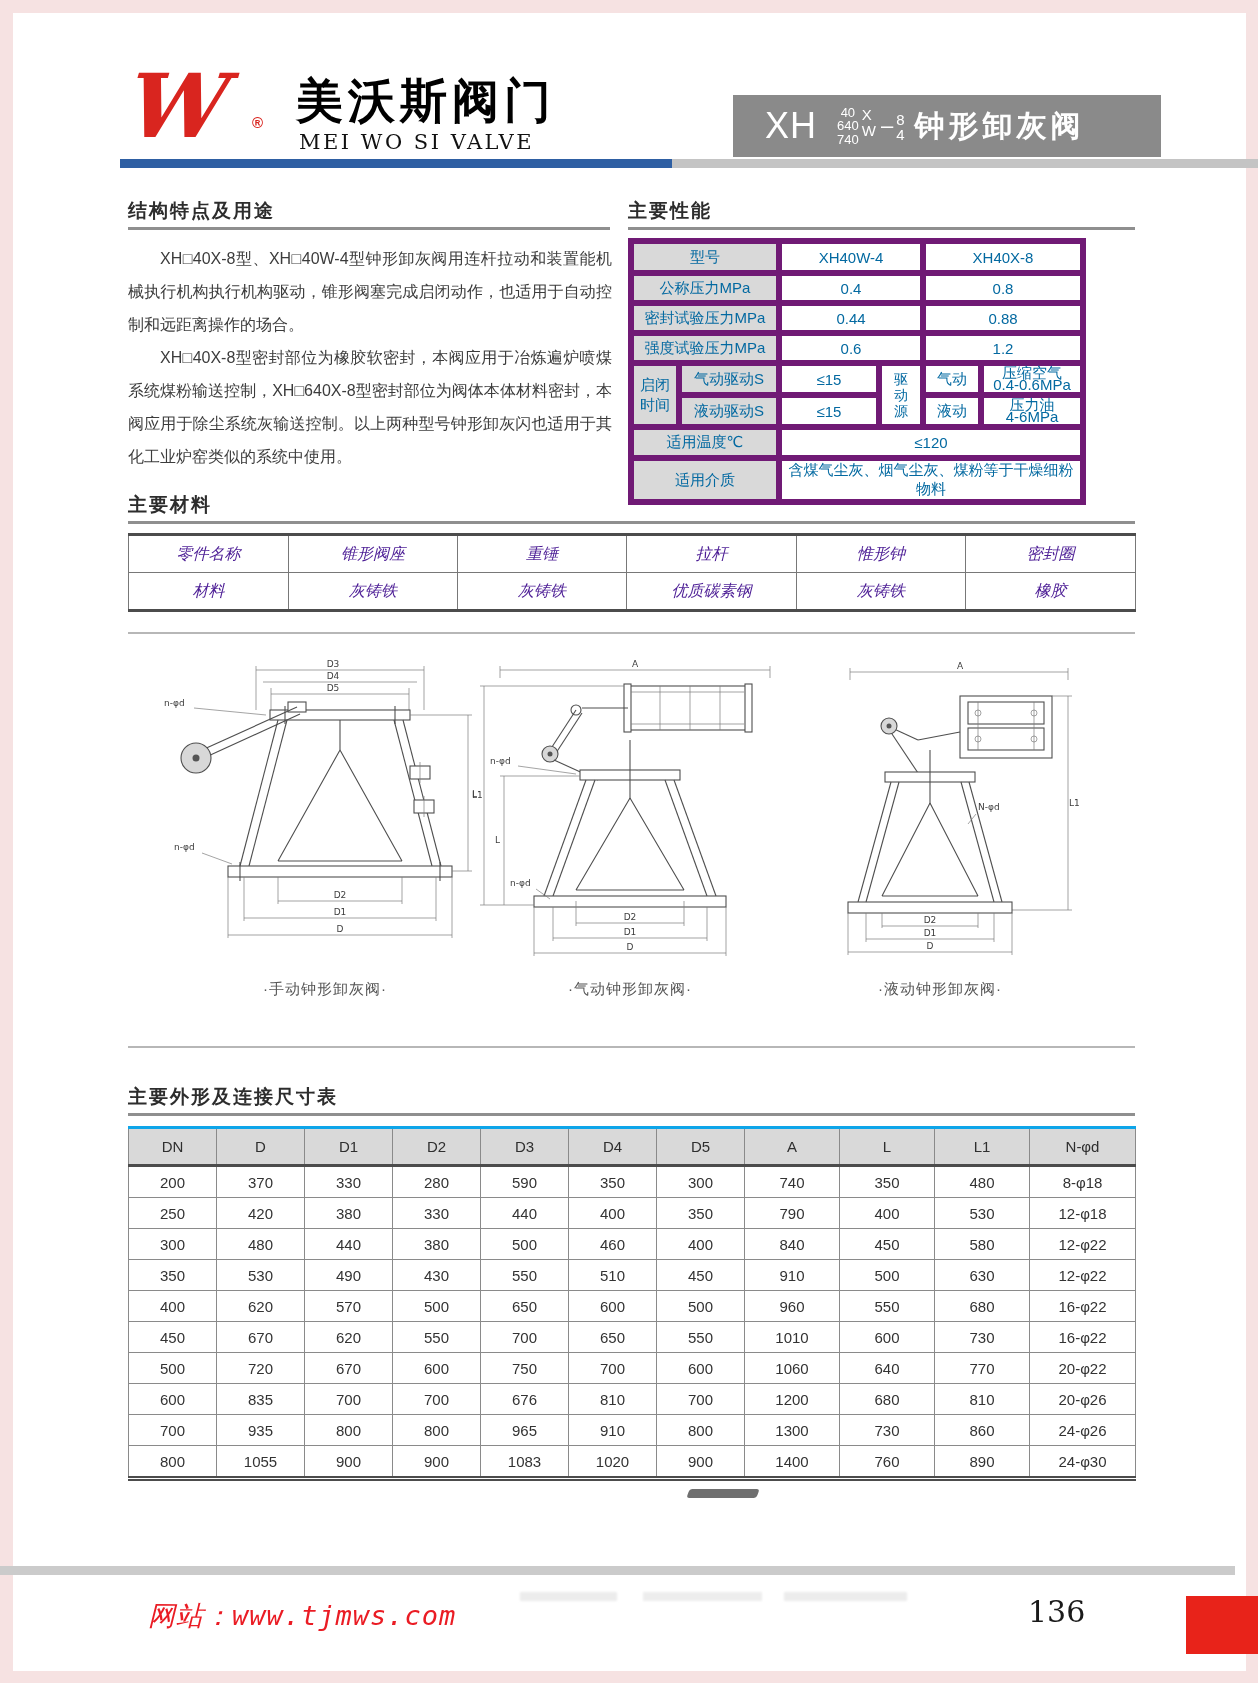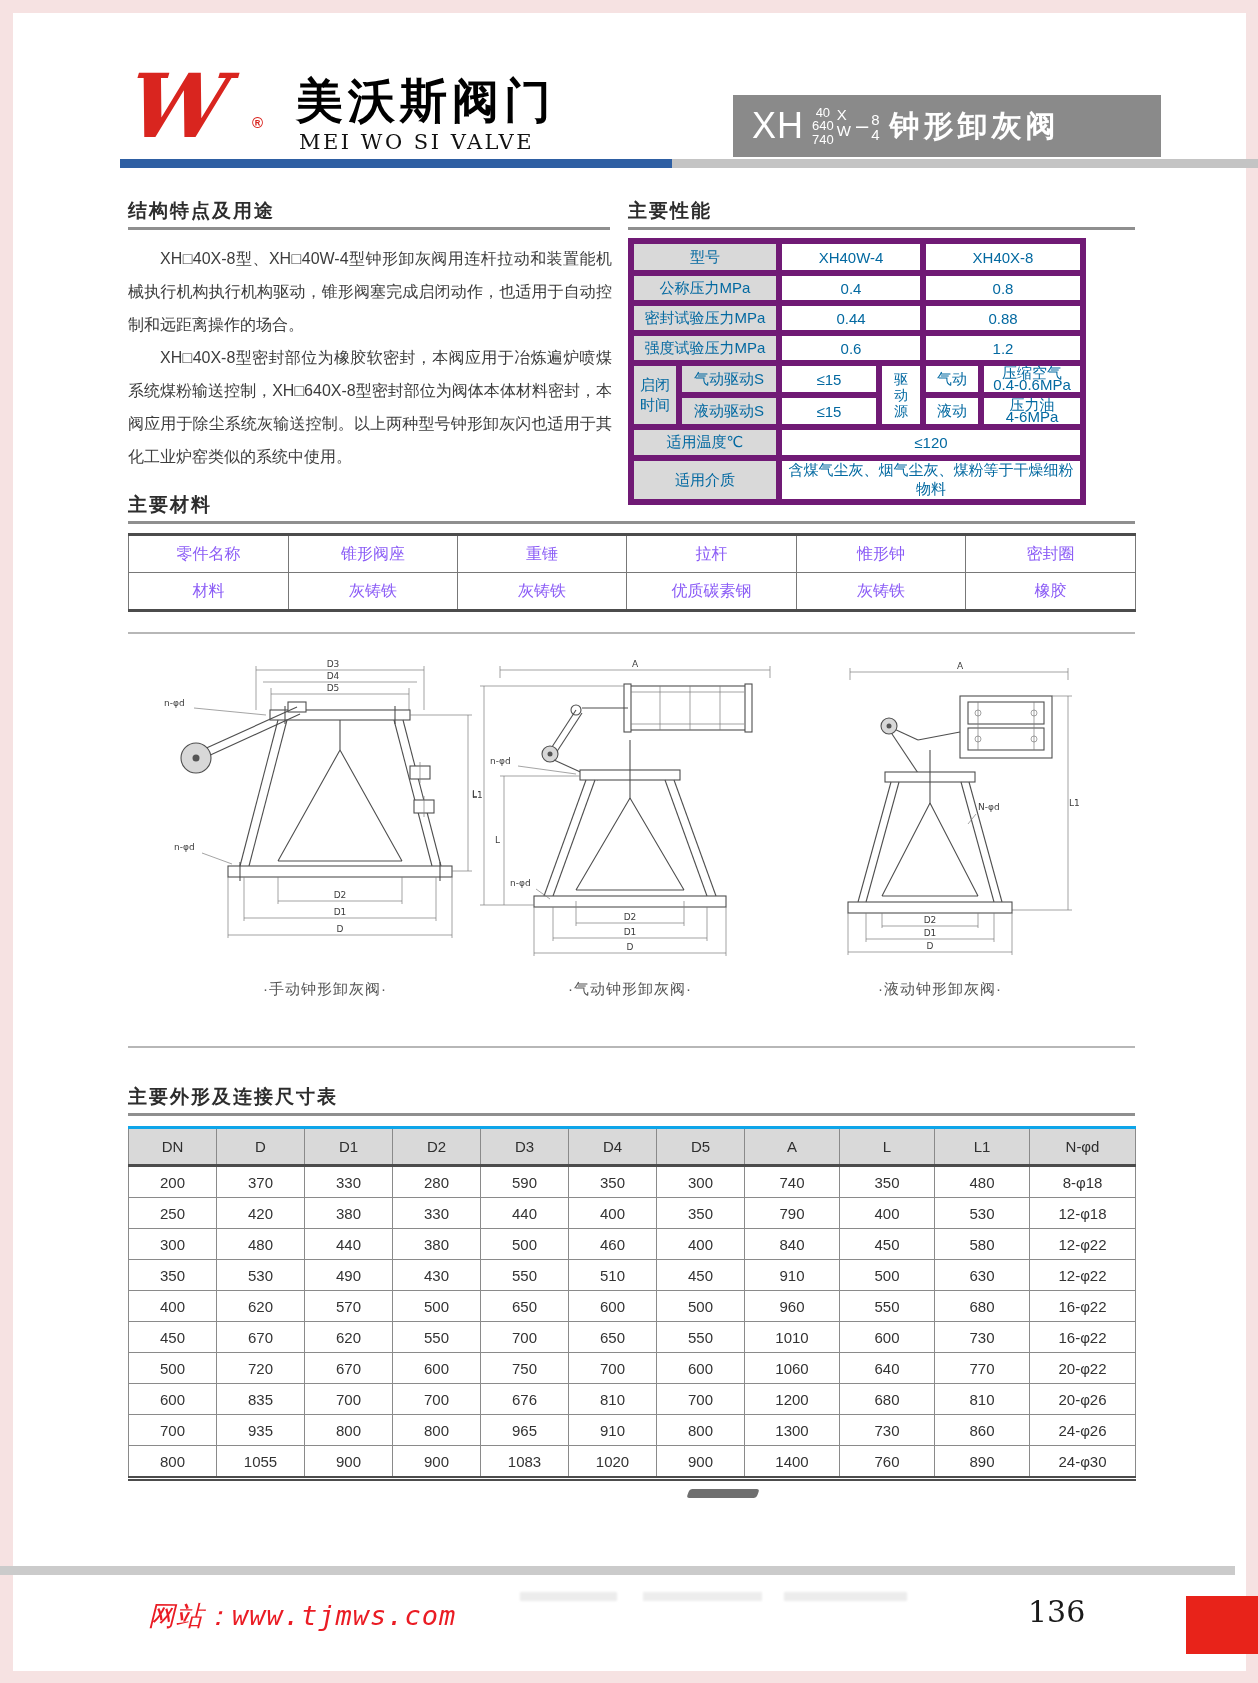--- a/index.html
+++ b/index.html
@@ -7,23 +7,23 @@
         font-family:"Liberation Sans","DejaVu Sans",sans-serif;color:#333;}
   .abs{position:absolute;}
   
   .edge{background:#f6e2e2;}
   
   .logo-w{font-family:"DejaVu Serif",serif;font-style:italic;font-weight:bold;font-size:88px;
           line-height:88px;color:#d9251f;transform:skewX(-6deg);}
   .logo-reg{font-size:15px;color:#d9251f;font-weight:bold;}
   .brand-cn{font-size:47px;font-weight:bold;color:#000;letter-spacing:5px;}
   .brand-en{font-family:"DejaVu Serif",serif;font-size:21px;letter-spacing:2.5px;color:#111;}
-  .model-box{background:#8a8a8a;color:#fff;display:flex;align-items:center;padding-left:19px;box-sizing:border-box;}
+  .model-box{background:#8a8a8a;color:#fff;display:flex;align-items:center;padding-left:32px;box-sizing:border-box;}
   .model-prefix{font-size:36px;letter-spacing:1px;}
-  .mstack{font-size:13px;line-height:13.5px;text-align:center;margin-left:8px;}
+  .mstack{font-size:13px;line-height:13.5px;text-align:center;margin-left:20px;}
   .mletters{font-size:15px;line-height:16px;margin-left:3px;margin-top:-6px;}
   .mdash{font-size:22px;margin:0 3px 0 5px;}
   .msuf{font-size:15px;line-height:15px;margin-top:2px;}
   .model-name{font-size:30px;font-weight:bold;letter-spacing:4px;margin-left:10px;}
   .bar-blue{background:#2e5fa3;}
   .bar-gray{background:#c4c4c4;}
   
   .sec-title{font-size:19px;font-weight:bold;color:#2d2d2d;letter-spacing:2px;}
   .title-rule{height:3px;background:#8f8f8f;}
   .divider{height:2px;background:#b7b7b7;}
@@ -32,21 +32,21 @@
   
   table{border-collapse:collapse;table-layout:fixed;}
   .ptable{border-top:3px solid #4c4c4c;border-bottom:3px solid #4c4c4c;}
   .ptable td{border:6px solid #701a75;text-align:center;font-size:15px;color:#0369a1;background:#fff;padding:0 0;}
   td.g{background:#d9d9d9;}
   .sm{font-size:11px;line-height:12px;}
   .sm2{font-size:13px;}
   .stackv{display:inline-block;width:16px;word-break:break-all;line-height:16px;font-size:14px;text-align:center;}
   .stack2{display:inline-block;width:34px;word-break:break-all;line-height:20px;font-size:15px;text-align:center;}
   .mtable{border-top:3px solid #4c4c4c;border-bottom:3px solid #4c4c4c;}
-  .mtable td{border:1px solid #787878;height:34px;text-align:center;font-size:16px;color:#8b5cf6;background:#fff;}
+  .mtable td{border:1px solid #787878;height:34px;text-align:center;font-size:16px;color:#4c1d95;background:#fff;font-style:italic;}
   .dtable{border-top:3px solid #0ea5e9;border-bottom:5px double #4c4c4c;border-radius:20px;}
   .dtable th{background:#d9d9d9;border:1px solid #8a8a8a;border-bottom:3px solid #4c4c4c;height:33px;
              font-size:15px;font-weight:normal;color:#2f2f2f;}
   .dtable td{border:1px solid #8a8a8a;height:28px;text-align:center;font-size:15px;color:#333;background:#fff;}
   
   .fig-cap{font-size:15px;color:#555;text-align:center;letter-spacing:1px;}
   .ln{stroke:#4f4f4f;stroke-width:1.1;fill:none;}
   .tn{stroke:#7d7d7d;stroke-width:.7;fill:none;}
   .fl{fill:#fff;stroke:#4f4f4f;stroke-width:1.1;}
   .wt{fill:#d8d8d8;stroke:#4f4f4f;stroke-width:1.1;}

